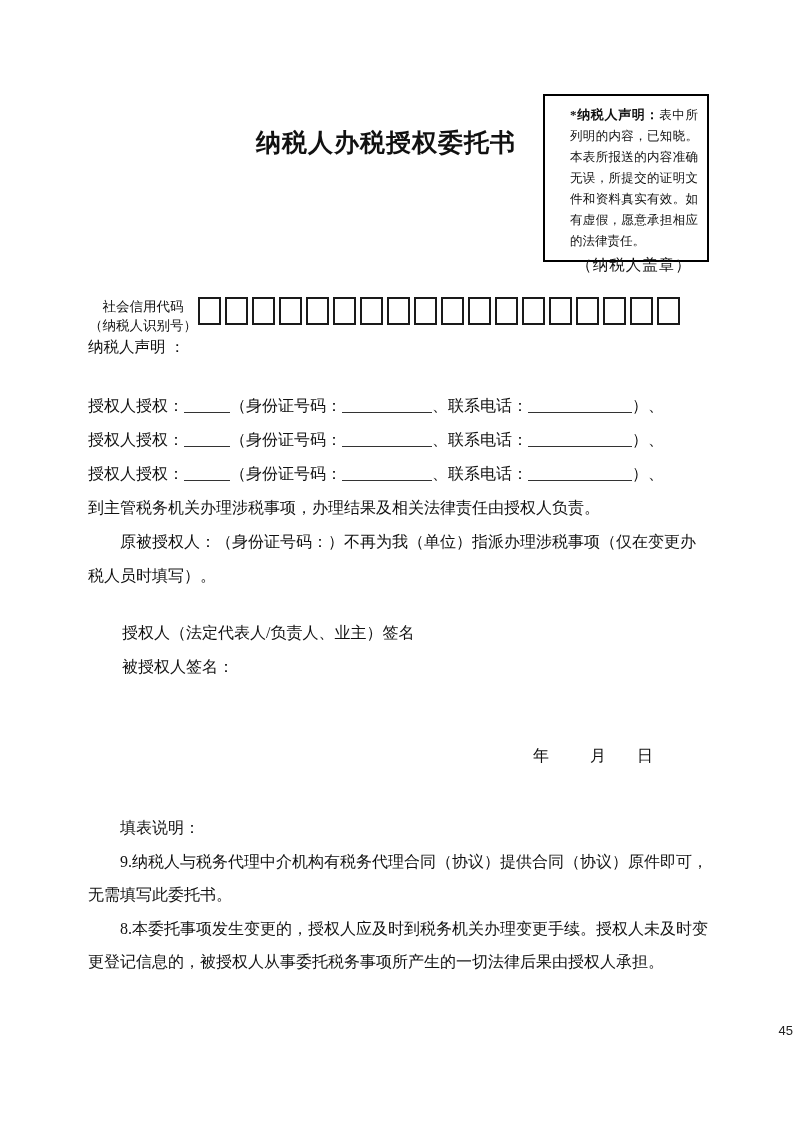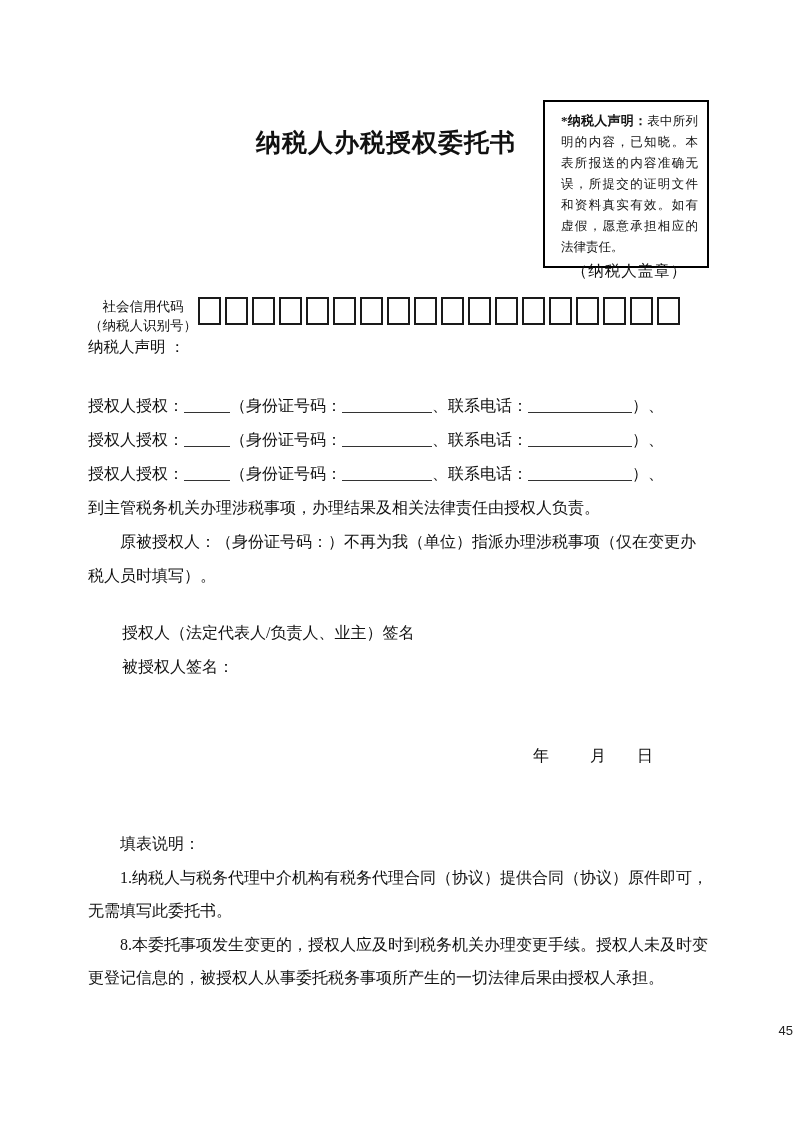--- a/index.html
+++ b/index.html
@@ -26,22 +26,22 @@
   .fill-date .lbl { margin-right:8px; }
   .ds {
     display:inline-block; width:25px; height:0;
     border-top:2px solid #2a2a2a;
     vertical-align:9px; margin:0 1.5px;
   }
   .ds-gap-l { margin-left:6px; }
   .unit { margin:0 5px; }
   
   .decl-box {
-    position:absolute; left:543px; top:100px; width:166px; height:168px;
-    border:2px solid #000; padding:8px 9px 4px 16px;
+    position:absolute; left:543px; top:94px; width:166px; height:168px;
+    border:2px solid #000; padding:8px 9px 4px 25px;
     font-size:12.5px; line-height:21px; text-align:justify;
   }
   .decl-box .decl-label { font-weight:bold; font-size:13px; }
   .decl-box .seal { display:block; text-align:center; font-size:15.5px; letter-spacing:1px; margin-top:2px; text-align-last:center; }
   
   .credit-row { position:absolute; left:88px; top:296px; display:flex; align-items:flex-start; }
   .cc-label { width:110px; text-align:center; font-size:13.5px; line-height:19px; padding-top:1px; }
   .cc-boxes { white-space:nowrap; padding-top:1px; }
   .code-box {
     display:inline-block; width:23px; height:28px;
@@ -61,21 +61,21 @@
   .p-former { text-indent:2em; max-width:620px; }
   
   .sign-block { position:absolute; left:88px; top:616px; font-size:16px; line-height:34px; }
   .sign-block div { padding-left:34px; }
   
   .sign-date { position:absolute; left:533px; top:746px; font-size:16px; white-space:nowrap; }
   .sign-date .y { margin-right:41px; }
   .sign-date .m { margin-right:31px; }
   
   .instructions { position:absolute; left:88px; top:811px; width:626px; font-size:16px; line-height:33.5px; }
-  .ins-head { text-indent:2em;margin-top:16px; }
+  .ins-head { text-indent:2em; }
   .ins-item { text-indent:2em; }
   
   .page-num {
     position:absolute; top:1023px; left:0; width:100%;
     text-align:right; font-size:13px;
     font-family:"Liberation Sans","DejaVu Sans",sans-serif; color:#222;
   }
 </style>
 </head>
 <body>
@@ -118,19 +118,19 @@
     <div>授权人（法定代表人/负责人、业主）签名</div>
     <div>被授权人签名：</div>
   </div>
 
   <div class="sign-date">
     <span class="y">年</span><span class="m">月</span><span>日</span>
   </div>
 
   <div class="instructions">
     <div class="ins-head">填表说明：</div>
-    <div class="ins-item">1.纳税人与税务代理中介机构有税务代理合同（协议）提供合同（协议）原件即可，无需填写此委托书。</div>
+    <div class="ins-item">9.纳税人与税务代理中介机构有税务代理合同（协议）提供合同（协议）原件即可，无需填写此委托书。</div>
     <div class="ins-item">8.本委托事项发生变更的，授权人应及时到税务机关办理变更手续。授权人未及时变更登记信息的，被授权人从事委托税务事项所产生的一切法律后果由授权人承担。</div>
   </div>
 
   <div class="page-num">45</div>
 
 </div>
 
 </body></html>

